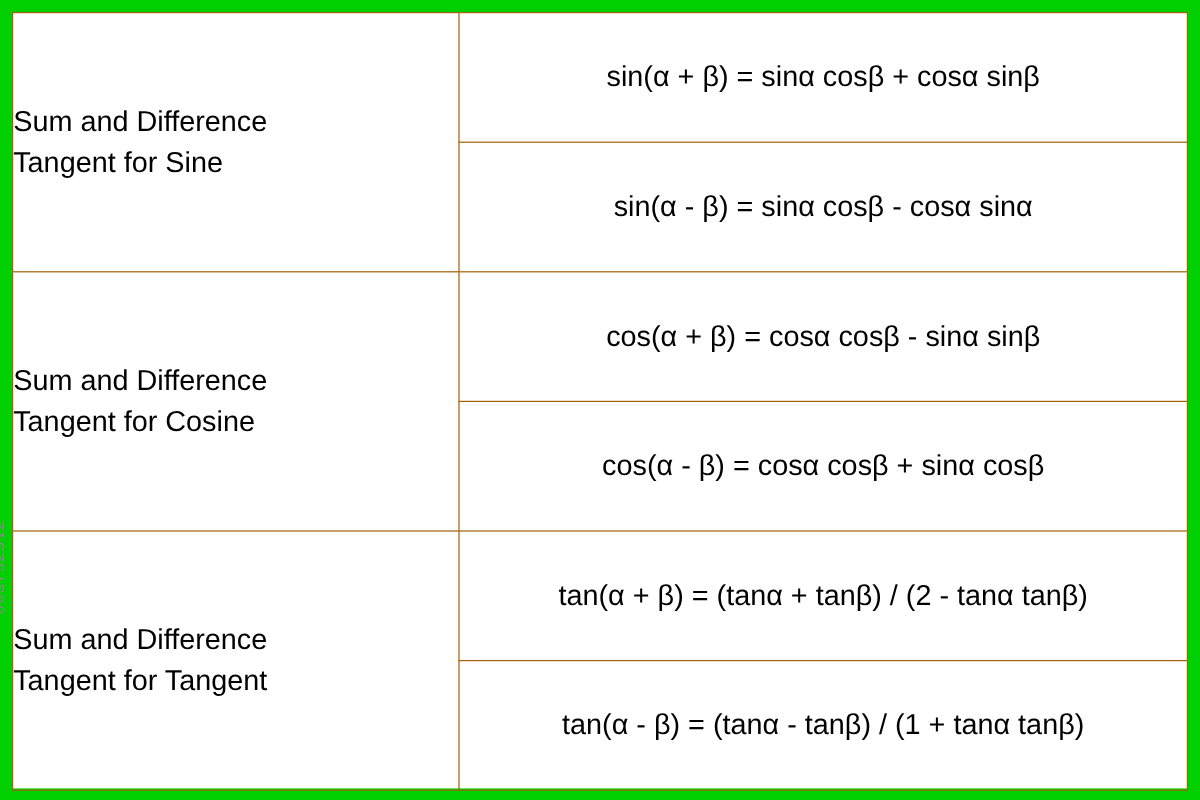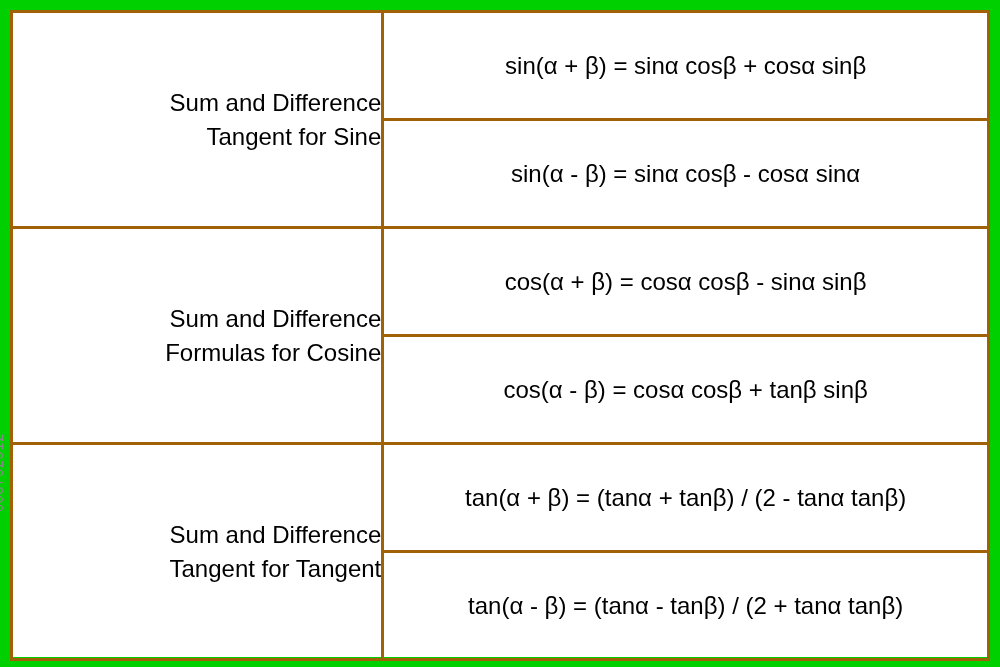--- a/index.html
+++ b/index.html
@@ -20,31 +20,30 @@
       border: 10px solid #00d000;
       background: #ffffff;
     }
     .formula-table {
       width: 100%;
       height: 100%;
       border-collapse: collapse;
       table-layout: fixed;
     }
     .formula-table td {
-      border: 3px solid #a16207;
+      border: 1px solid #a16207;
       vertical-align: middle;
       color: #000000;
       font-size: 24px;
       padding: 0;
     }
     .label-cell {
       width: 38%;
       padding-left: 20px;
       line-height: 1.4;
-      text-align: right;
     }
     .formula-cell {
       width: 62%;
       text-align: center;
       height: 108px;
     }
     .watermark {
       position: absolute;
       left: 6px;
       bottom: 155px;
@@ -68,34 +67,34 @@
           <span>Tangent for Sine</span>
         </td>
         <td class="formula-cell">sin(α + β) = sinα cosβ + cosα sinβ</td>
       </tr>
       <tr>
         <td class="formula-cell">sin(α - β) = sinα cosβ - cosα sinα</td>
       </tr>
       <tr>
         <td class="label-cell" rowspan="2">
           <span>Sum and Difference</span><br>
-          <span>Formulas for Cosine</span>
+          <span>Tangent for Cosine</span>
         </td>
         <td class="formula-cell">cos(α + β) = cosα cosβ - sinα sinβ</td>
       </tr>
       <tr>
-        <td class="formula-cell">cos(α - β) = cosα cosβ + tanβ sinβ</td>
+        <td class="formula-cell">cos(α - β) = cosα cosβ + sinα cosβ</td>
       </tr>
       <tr>
         <td class="label-cell" rowspan="2">
           <span>Sum and Difference</span><br>
           <span>Tangent for Tangent</span>
         </td>
         <td class="formula-cell">tan(α + β) = (tanα + tanβ) / (2 - tanα tanβ)</td>
       </tr>
       <tr>
-        <td class="formula-cell">tan(α - β) = (tanα - tanβ) / (2 + tanα tanβ)</td>
+        <td class="formula-cell">tan(α - β) = (tanα - tanβ) / (1 + tanα tanβ)</td>
       </tr>
     </tbody>
   </table>
 </div>
 
 <div class="watermark">603752512</div>
 
 </body></html>

